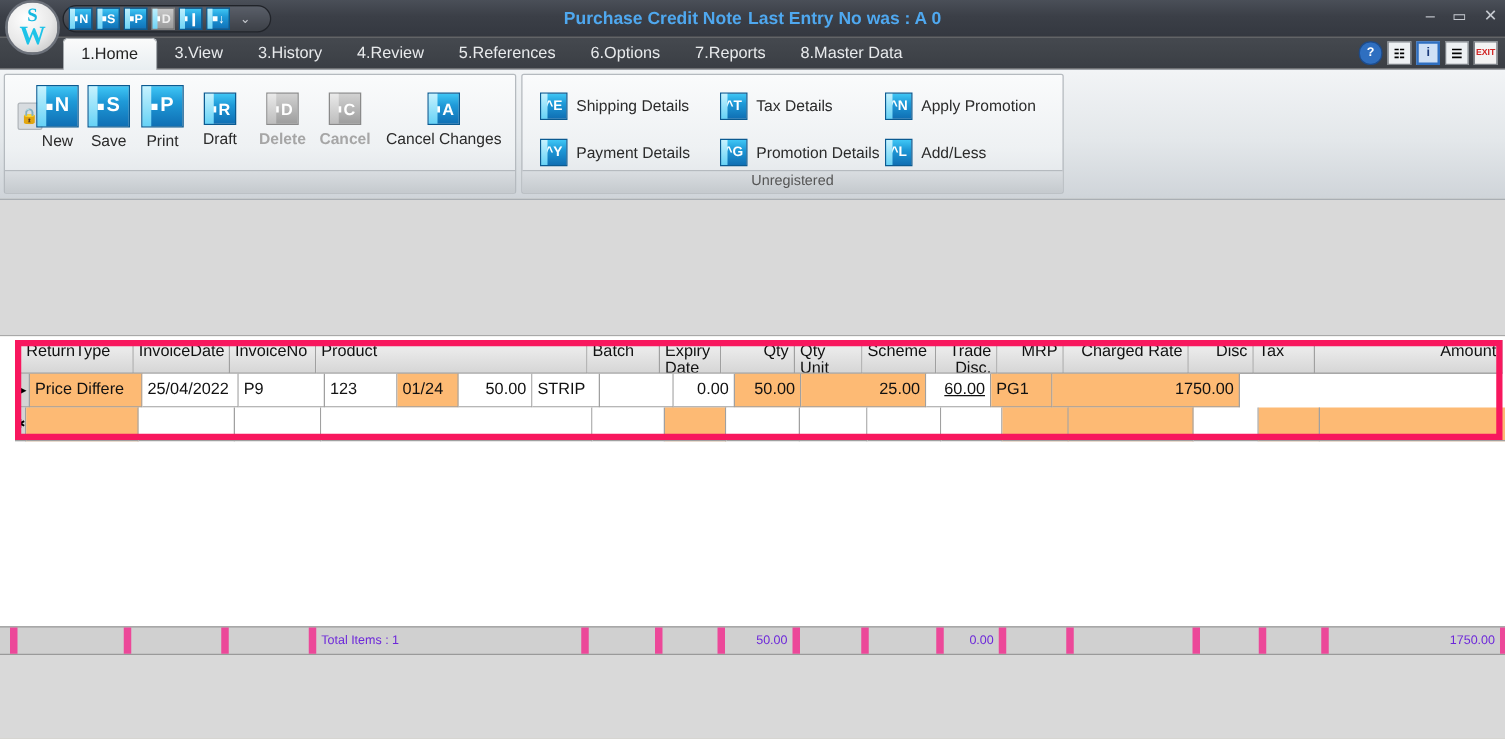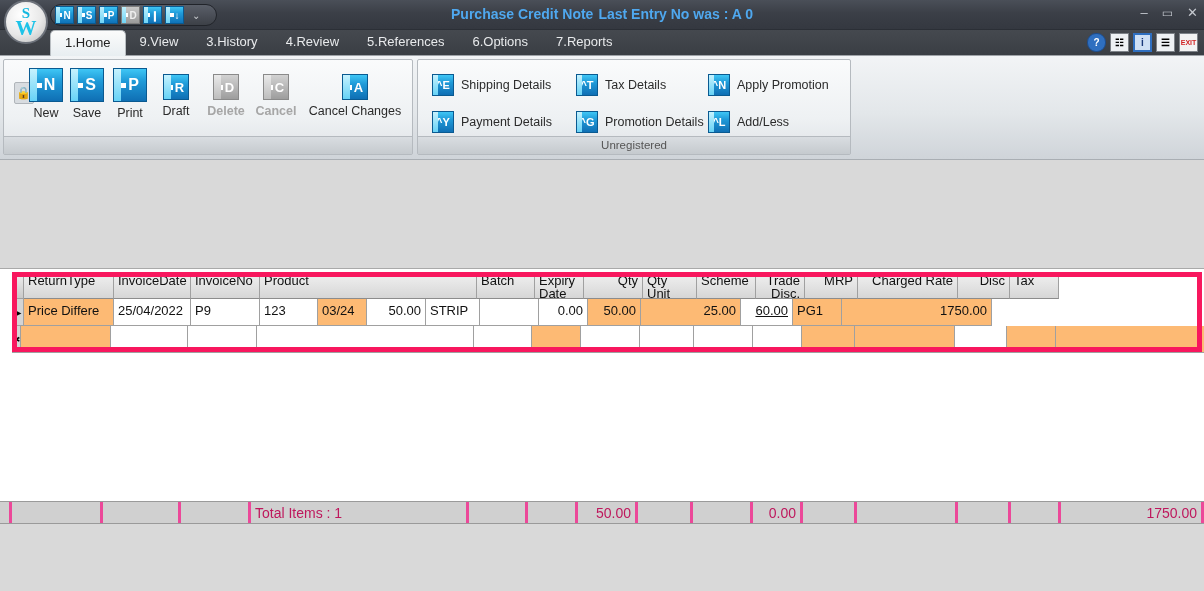--- a/index.html
+++ b/index.html
@@ -214,21 +214,21 @@
   }
   .grow.head .rowhdr { background: linear-gradient(180deg,#f2f2f2,#c9c9c9); }
 
   
   .ftot {
     position:absolute; left:0; top:501px; width:1204px; height:23px;
     background:#d0d0d0; border-top:1px solid #9a9a9a; border-bottom:1px solid #9a9a9a;
     display:flex;
   }
   .ftot .fc {
-    border-right:3px solid #ec4899; font-size:14px; color:#be185d;
+    border-right:6px solid #ec4899; font-size:10px; color:#6d28d9;
     padding:2px 4px; line-height:18px; overflow:hidden; white-space:nowrap;
   }
   .ftot .fc.r { text-align:right; }
 
   
   .summary {
     position:absolute; left:0; top:524px; width:1204px; height:67px;
     background:#d9d9d9;
   }
 </style>
@@ -257,26 +257,27 @@
     <div class="wbtns">
       <div class="wbtn">–</div>
       <div class="wbtn max">▭</div>
       <div class="wbtn">✕</div>
     </div>
   </div>
 
   <div class="tabbar">
     <div class="tabs" id="tabs">
         <div class="tab active">1.Home</div>
-        <div class="tab">9.View</div>
+        <div class="tab">3.View</div>
         <div class="tab">3.History</div>
         <div class="tab">4.Review</div>
         <div class="tab">5.References</div>
         <div class="tab">6.Options</div>
         <div class="tab">7.Reports</div>
+        <div class="tab">8.Master Data</div>
       </div>
     <div class="sysicons" id="sysicons">
         <div class="sysicon blue">?</div>
         <div class="sysicon">☷</div>
         <div class="sysicon info">i</div>
         <div class="sysicon">☰</div>
         <div class="sysicon exit">EXIT</div>
       </div>
   </div>
 
@@ -431,28 +432,29 @@
           <div class="gcell" style="width: 58px; flex: 0 0 58px;">Batch</div>
           <div class="gcell" style="width: 49px; flex: 0 0 49px;">Expiry Date</div>
           <div class="gcell" style="width: 59px; flex: 0 0 59px; text-align: right;">Qty</div>
           <div class="gcell" style="width: 54px; flex: 0 0 54px;">Qty Unit</div>
           <div class="gcell" style="width: 59px; flex: 0 0 59px;">Scheme</div>
           <div class="gcell" style="width: 49px; flex: 0 0 49px; text-align: right;">Trade Disc.</div>
           <div class="gcell" style="width: 53px; flex: 0 0 53px; text-align: right;">MRP</div>
           <div class="gcell" style="width: 100px; flex: 0 0 100px; text-align: right;">Charged Rate</div>
           <div class="gcell" style="width: 52px; flex: 0 0 52px; text-align: right;">Disc</div>
           <div class="gcell" style="width: 49px; flex: 0 0 49px;">Tax</div>
+          <div class="gcell" style="width: 150px; flex: 0 0 150px; text-align: right;">Amount</div>
         </div>
         <div class="grow">
           <div class="rowhdr">▶</div>
           <div class="gcell shaded" style="width: 90px; flex: 0 0 90px;">Price Differe</div>
           <div class="gcell" style="width: 77px; flex: 0 0 77px;">25/04/2022</div>
           <div class="gcell" style="width: 69px; flex: 0 0 69px;">P9</div>
           <div class="gcell" style="width: 58px; flex: 0 0 58px;">123</div>
-          <div class="gcell shaded" style="width: 49px; flex: 0 0 49px;">03/24</div>
+          <div class="gcell shaded" style="width: 49px; flex: 0 0 49px;">01/24</div>
           <div class="gcell r" style="width: 59px; flex: 0 0 59px;">50.00</div>
           <div class="gcell" style="width: 54px; flex: 0 0 54px;">STRIP</div>
           <div class="gcell" style="width: 59px; flex: 0 0 59px;"></div>
           <div class="gcell r" style="width: 49px; flex: 0 0 49px;">0.00</div>
           <div class="gcell shaded r" style="width: 53px; flex: 0 0 53px;">50.00</div>
           <div class="gcell shaded r" style="width: 100px; flex: 0 0 100px;">25.00</div>
           <div class="gcell r" style="width: 52px; flex: 0 0 52px; text-decoration: underline;">60.00</div>
           <div class="gcell shaded" style="width: 49px; flex: 0 0 49px;">PG1</div>
           <div class="gcell shaded r" style="width: 150px; flex: 0 0 150px;">1750.00</div>
         </div>

